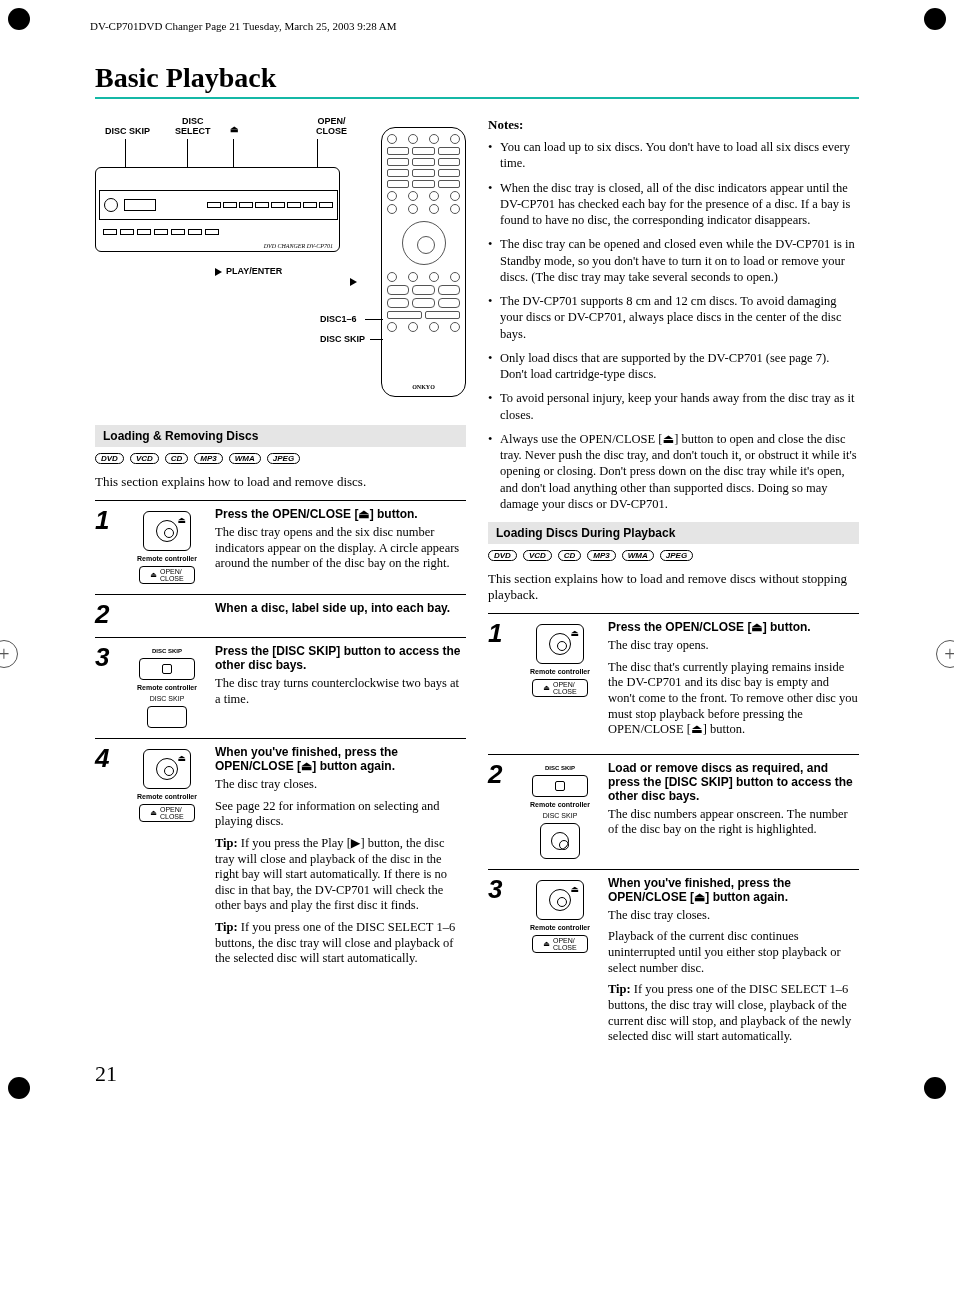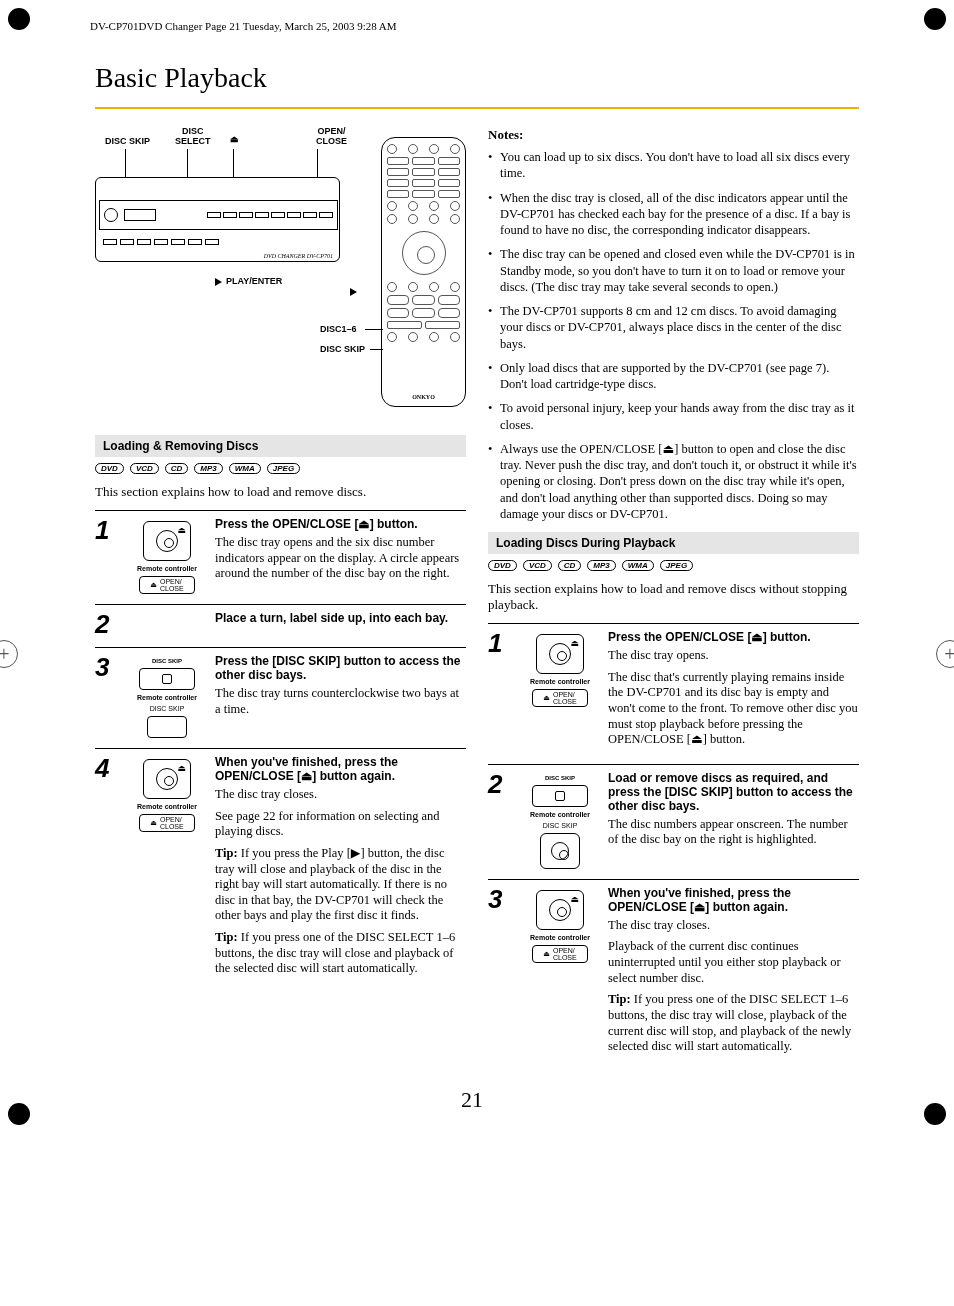--- a/index.html
+++ b/index.html
@@ -16,21 +16,21 @@
   .dot-tl { top:8px; left:8px; }
   .dot-tr { top:8px; right:8px; }
   .dot-bl { bottom:8px; left:8px; }
   .dot-br { bottom:8px; right:8px; }
   .reg-circle { width:28px; height:28px; border:1px solid #555; border-radius:50%; position:absolute; display:flex; align-items:center; justify-content:center; }
   .reg-circle::before { content:"+"; color:#555; font-size:20px; }
   .reg-l { top:640px; left:-10px; }
   .reg-r { top:640px; right:-10px; }
   .header-meta { font-size:11px; margin-left:50px; margin-bottom:30px; }
   .page { padding: 0 55px; }
-  h1.title { font-size:28px; font-weight:normal; border-bottom:2px solid #eab308; padding-bottom:13px; margin-bottom:18px; }
+  h1.title { font-size:28px; font-weight:bold; border-bottom:2px solid #14b8a6; padding-bottom:3px; margin-bottom:18px; }
   .columns { display:flex; gap:22px; }
   .col { flex:1; min-width:0; }
   .diagram { border:0; margin-bottom:18px; position:relative; height:290px; }
   .player-box { position:absolute; left:0; top:50px; width:245px; height:85px; border:1px solid #000; border-radius:6px; background:#fff; }
   .player-face { position:absolute; left:3px; top:22px; width:239px; height:30px; border:1px solid #000; background:#fff; display:flex; align-items:center; }
   .player-knob { width:14px; height:14px; border:1px solid #000; border-radius:50%; margin:0 4px; }
   .player-btns { display:flex; gap:2px; margin-left:auto; margin-right:4px; }
   .player-btns span { width:14px; height:6px; border:1px solid #000; display:block; }
   .player-bottom { position:absolute; left:3px; top:56px; width:239px; height:16px; display:flex; gap:3px; align-items:center; padding:0 4px; }
   .player-bottom span { width:14px; height:6px; border:1px solid #000; display:block; }
@@ -61,21 +61,21 @@
   .btn-thumb .eject-sym { margin-right:3px; }
   .ill-label { font-weight:bold; text-align:center; }
   .step-body { flex:1; font-size:12.5px; }
   .step-body .hd { font-family:Arial,sans-serif; font-weight:bold; font-size:12px; margin-bottom:4px; }
   .step-body p { margin-bottom:6px; line-height:1.25; }
   .tip-label { font-weight:bold; }
   .notes-hd { font-weight:bold; font-size:13px; margin-bottom:6px; }
   ul.notes { list-style:none; padding:0; font-size:12.5px; }
   ul.notes li { position:relative; padding-left:12px; margin-bottom:8px; line-height:1.3; }
   ul.notes li::before { content:"•"; position:absolute; left:0; }
-  .page-num { text-align:center; font-size:22px; margin-top:16px; padding-right:10px; }
+  .page-num { text-align:left; font-size:22px; padding-right:10px; }
 </style>
 </head>
 <body>
 
 <div class="black-dot dot-tl"></div>
 <div class="black-dot dot-tr"></div>
 <div class="black-dot dot-bl"></div>
 <div class="black-dot dot-br"></div>
 <div class="reg-circle reg-l"></div>
 <div class="reg-circle reg-r"></div>
@@ -239,21 +239,21 @@
           <div class="step-body">
             <div class="hd">Press the OPEN/CLOSE [⏏] button.</div>
             <p>The disc tray opens and the six disc number indicators appear on the display. A circle appears around the number of the disc bay on the right.</p>
           </div>
         </div>
 
         <div class="step">
           <div class="step-num">2</div>
           <div class="step-ill"></div>
           <div class="step-body">
-            <div class="hd">Place a turn, label side up, into each bay.</div>
+            <div class="hd">When a disc, label side up, into each bay.</div>
           </div>
         </div>
 
         <div class="step">
           <div class="step-num">3</div>
           <div class="step-ill">
             <div style="font-size:6px;font-weight:bold;">DISC SKIP</div>
             <div class="btn-thumb" style="height:22px;">
                 <span style="width:10px;height:10px;border:1px solid #000;border-radius:2px;"></span>
               </div>

